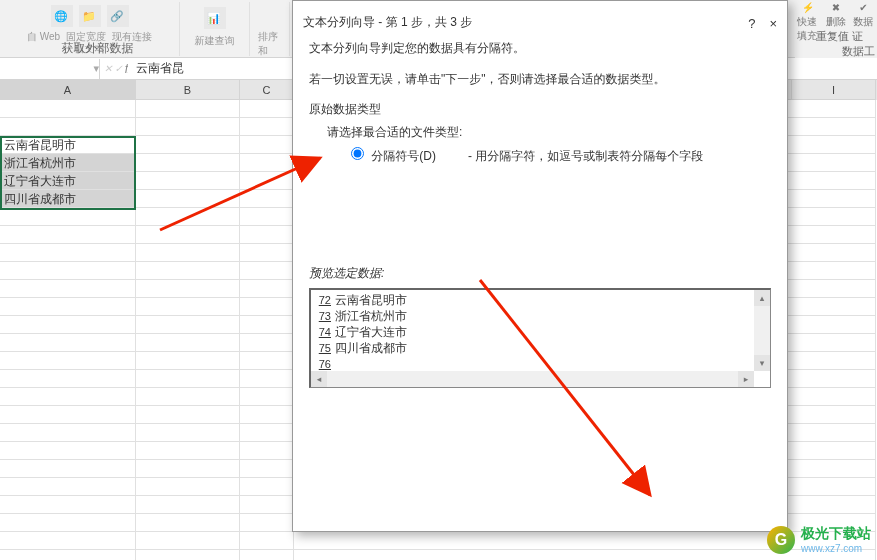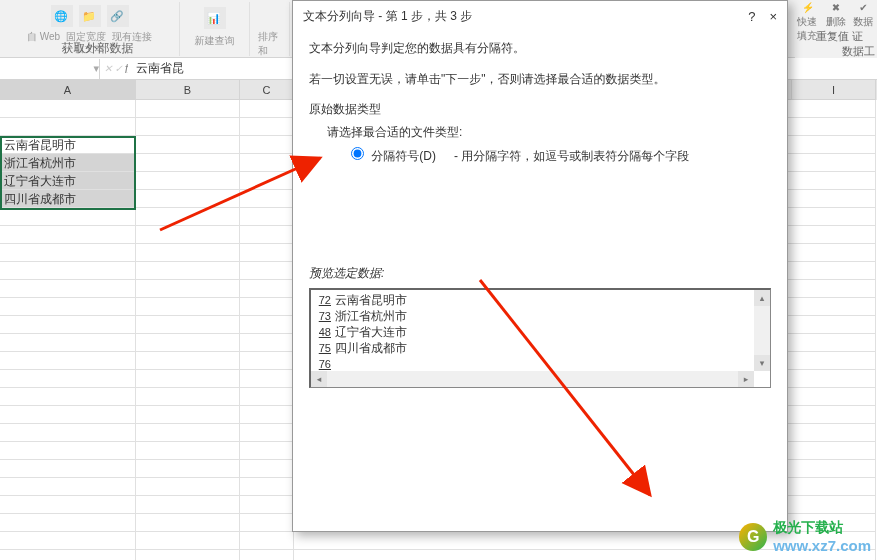--- a/index.html
+++ b/index.html
@@ -155,21 +155,21 @@
       height: 532px;
       background: #fff;
       border: 1px solid #999;
       box-shadow: 4px 4px 10px rgba(0,0,0,0.3);
       display: flex;
       flex-direction: column;
     }
     .dialog-title {
       height: 30px;
       display: flex;
-      align-items: center;
+      align-items: flex-end;
       padding: 0 10px;
       font-size: 12px;
       color: #333;
       justify-content: space-between;
       gap: 20px;
     }
     .dialog-title-right {
       display: flex;
       gap: 14px;
       font-size: 13px;
@@ -186,21 +186,21 @@
       margin-top: 8px;
       margin-bottom: 6px;
       color: #333;
     }
     .fieldset {
       padding-left: 18px;
     }
     .radio-row {
       display: flex;
       align-items: center;
-      gap: 18px;
+      gap: 32px;
       margin: 6px 0;
       padding-left: 24px;
     }
     .radio-row input { margin-right: 4px; }
     .radio-desc { color: #333; }
     
     .preview-label {
       margin-top: 100px;
       margin-bottom: 6px;
       font-style: italic;
@@ -283,21 +283,21 @@
       color: #25b04d;
       font-size: 14px;
       font-weight: bold;
     }
     .watermark .logo {
       width: 28px; height: 28px; border-radius: 50%;
       background: linear-gradient(135deg,#ffb100,#2eb44e);
       display: flex; align-items: center; justify-content: center;
       color: #fff; font-size: 16px;
     }
-    .watermark .sub { font-size: 15px; color: #6fb8e8; font-weight: bold; display:block; }
+    .watermark .sub { font-size: 10px; color: #6fb8e8; font-weight: normal; display:block; }
     
     .right-cols {
       position: absolute;
       right: 0;
       top: 0;
       width: 82px;
       height: 58px;
       display: flex;
       gap: 4px;
       background: #f1f1f1;
@@ -610,21 +610,21 @@
       <div class="preview-content">
         <div class="preview-row">
             <span class="preview-lineno">72</span>
             <span class="preview-text">云南省昆明市</span>
           </div>
         <div class="preview-row">
             <span class="preview-lineno">73</span>
             <span class="preview-text">浙江省杭州市</span>
           </div>
         <div class="preview-row">
-            <span class="preview-lineno">48</span>
+            <span class="preview-lineno">74</span>
             <span class="preview-text">辽宁省大连市</span>
           </div>
         <div class="preview-row">
             <span class="preview-lineno">75</span>
             <span class="preview-text">四川省成都市</span>
           </div>
         <div class="preview-row">
             <span class="preview-lineno">76</span>
             <span class="preview-text"></span>
           </div>

